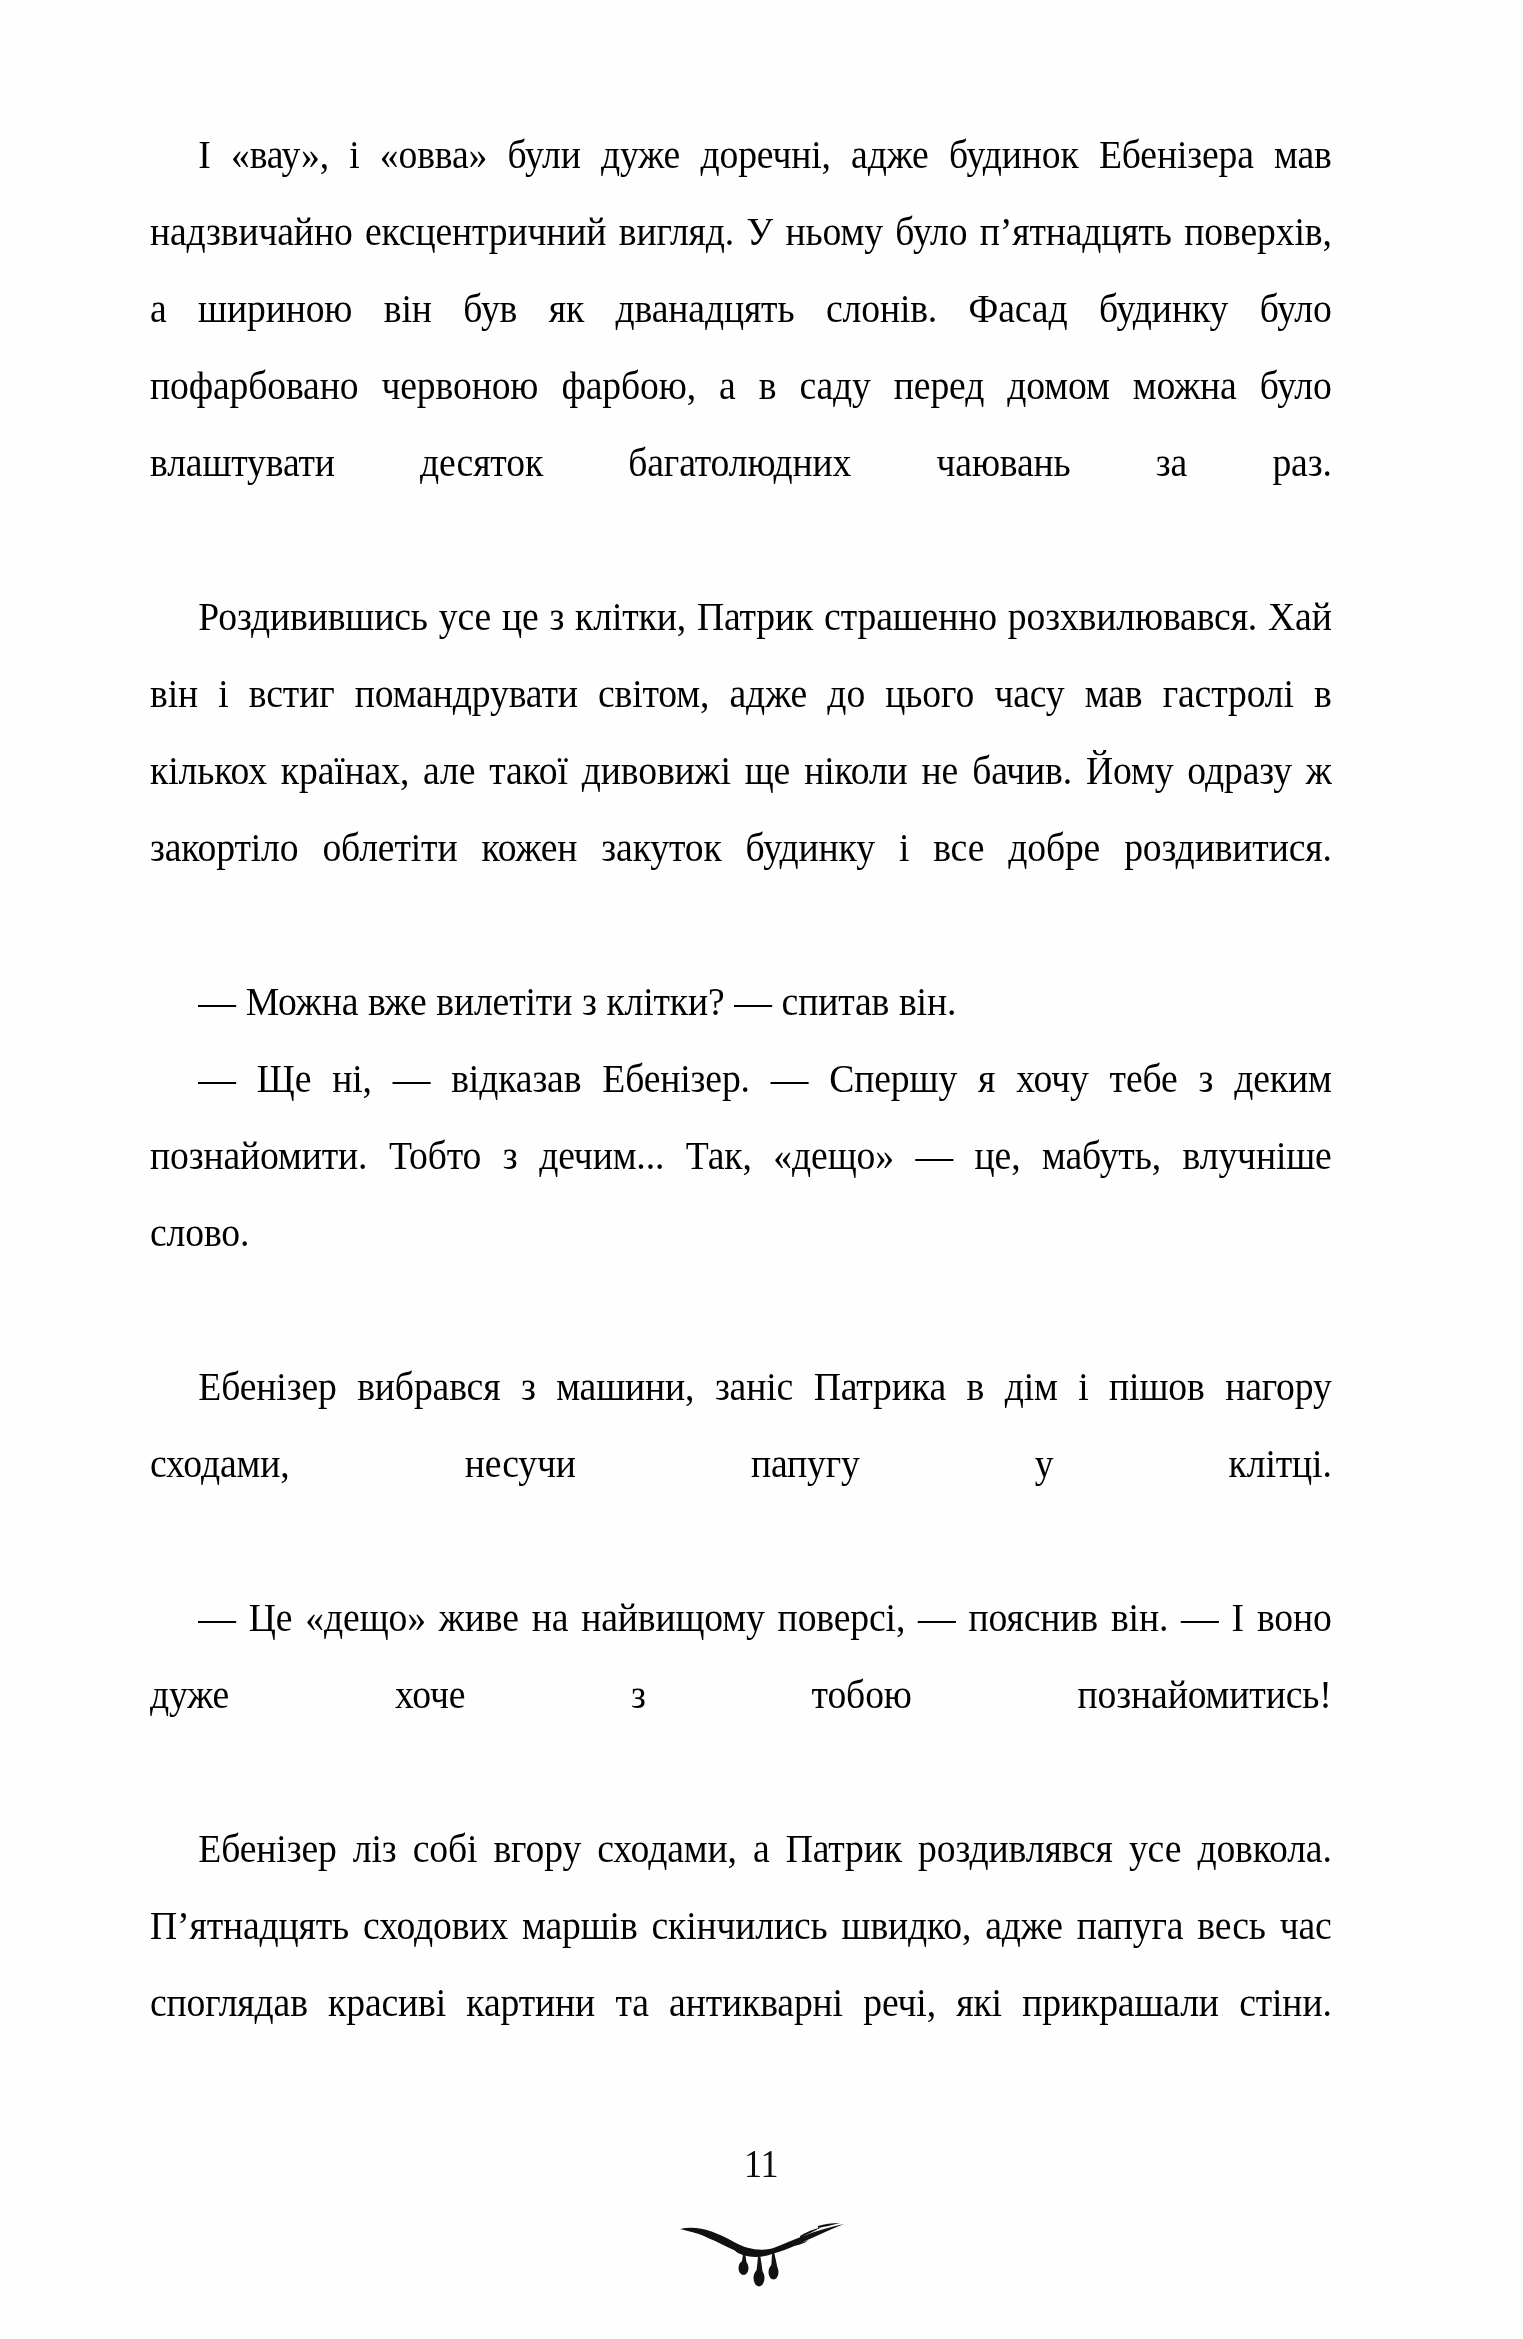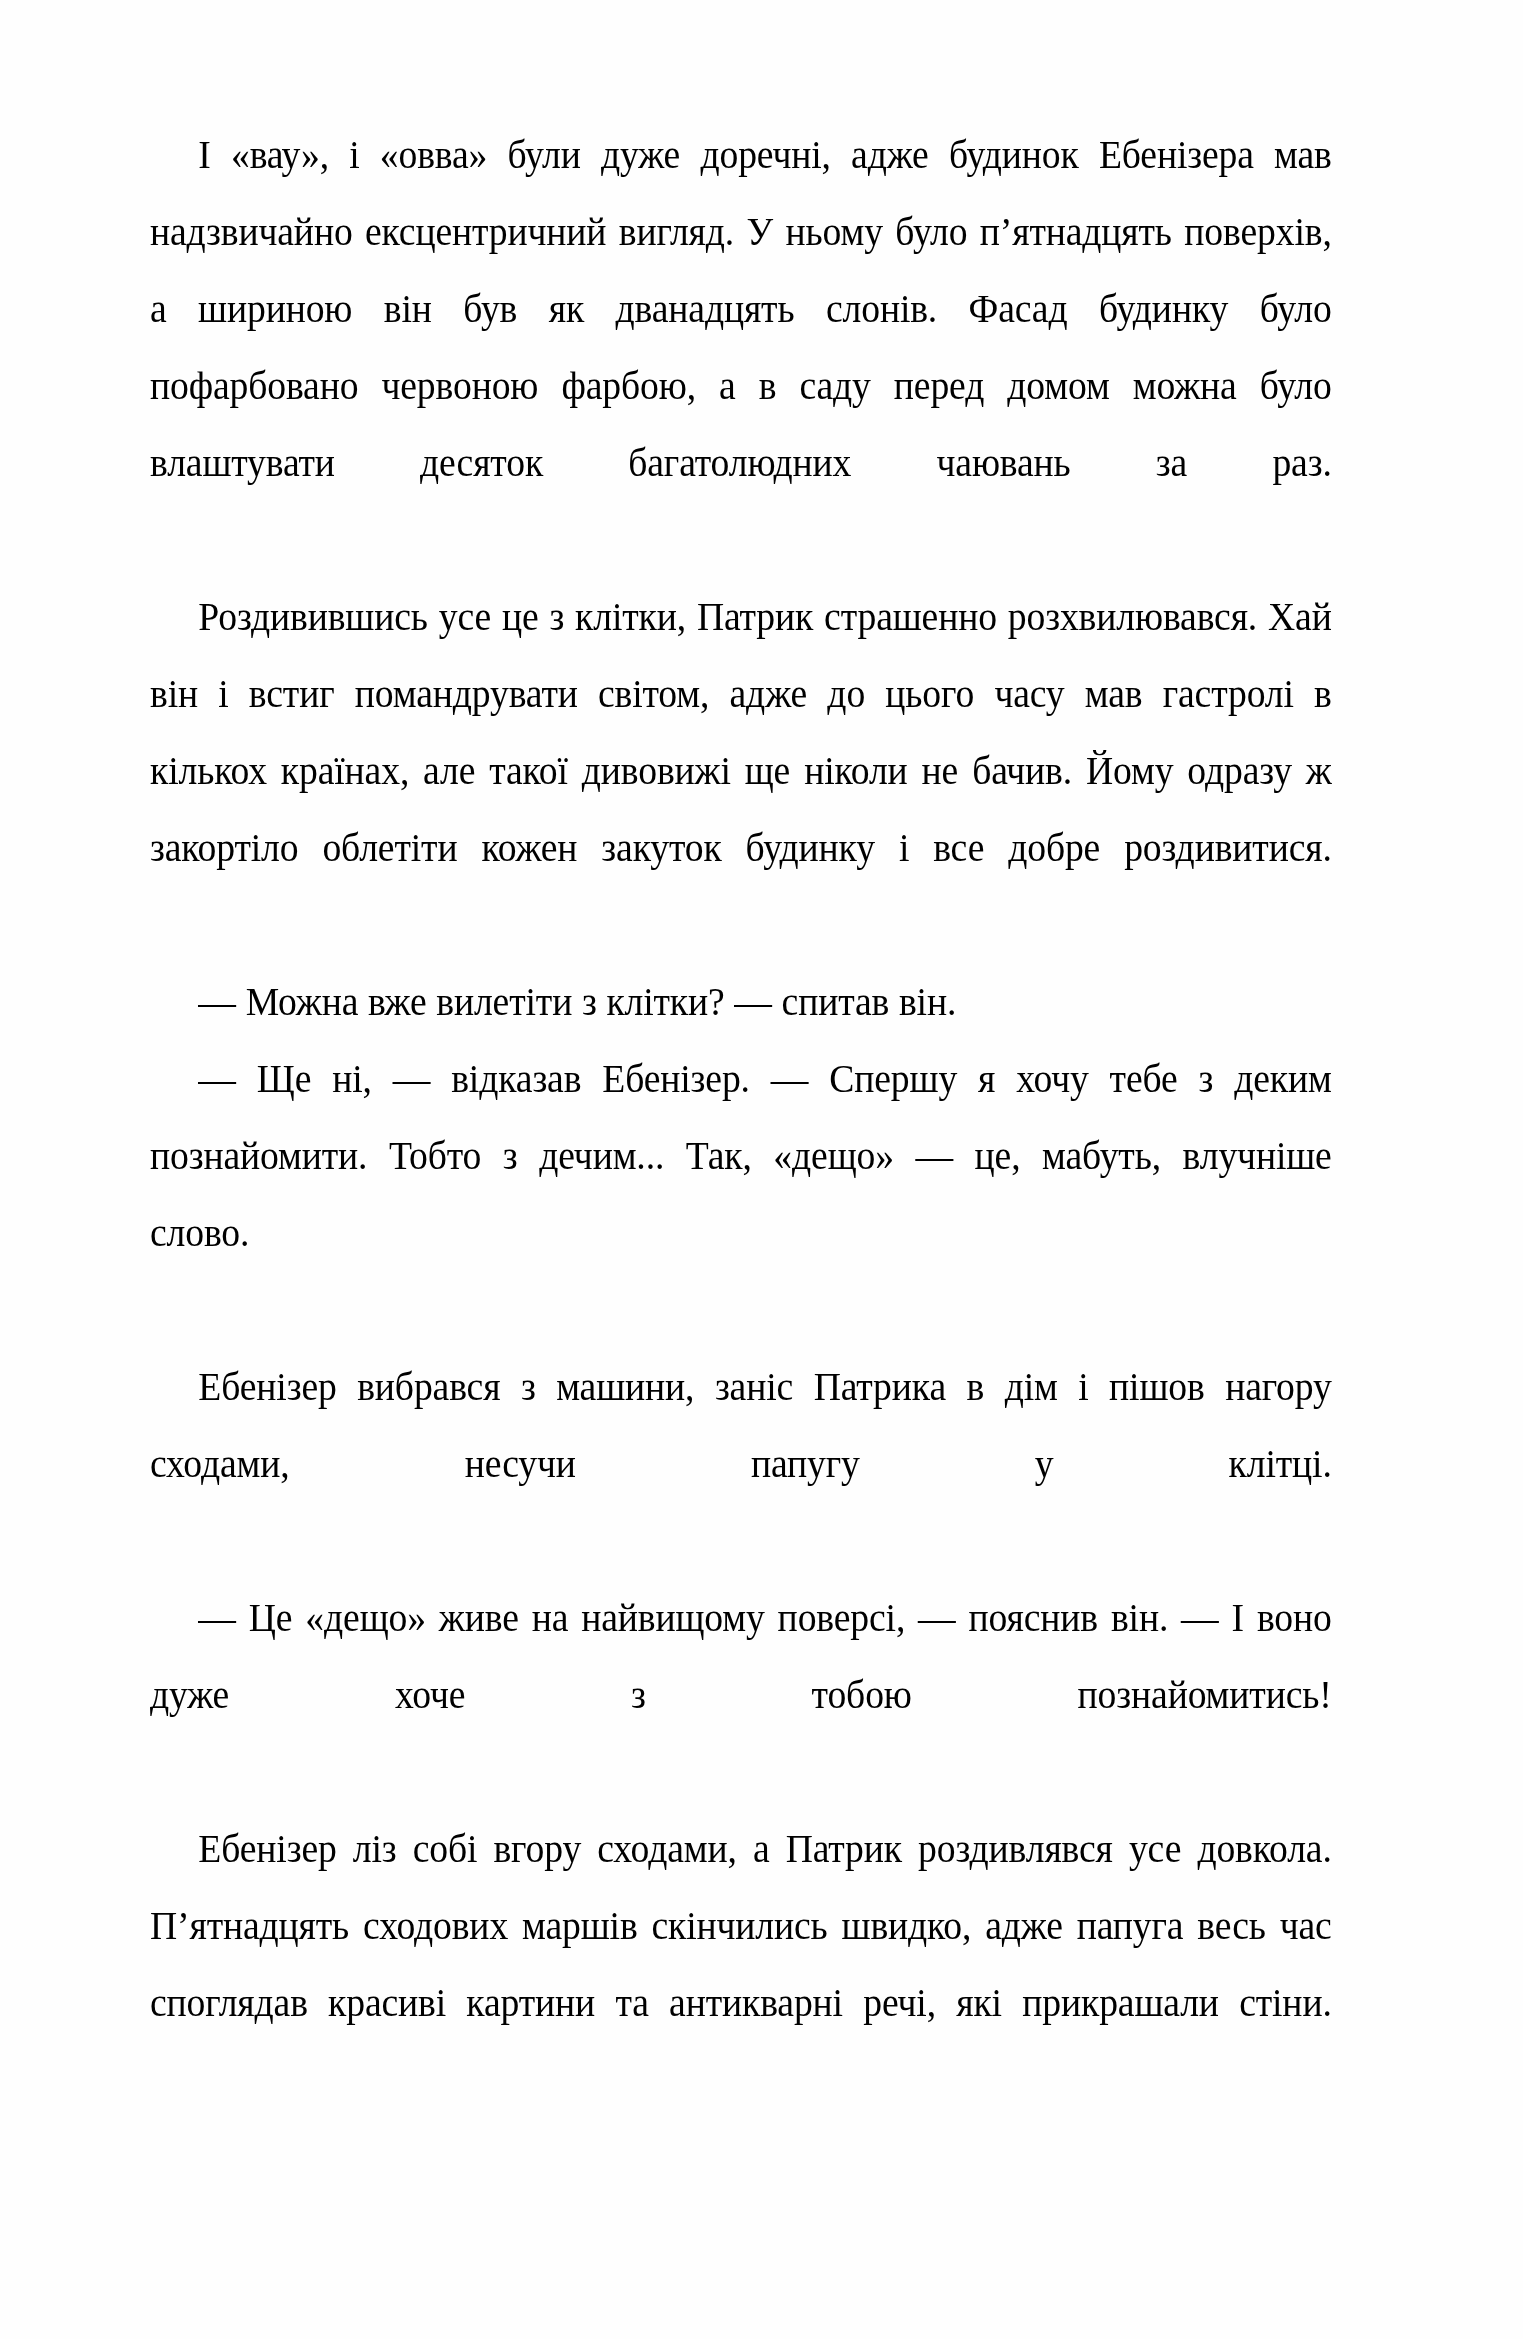--- a/index.html
+++ b/index.html
@@ -90,14 +90,38 @@
   <div class="text-block">
     <p class="para">І «вау», і «овва» були дуже доречні, адже будинок Ебенізера мав надзвичайно ексцентричний вигляд. У ньому було п’ятнадцять поверхів, а шириною він був як дванадцять слонів. Фасад будинку було пофарбовано червоною фарбою, а в саду перед домом можна було влаштувати десяток багатолюдних чаювань за раз.</p>
     <p class="para">Роздивившись усе це з клітки, Патрик страшенно розхвилювався. Хай він і встиг помандрувати світом, адже до цього часу мав гастролі в кількох країнах, але такої дивовижі ще ніколи не бачив. Йому одразу ж закортіло облетіти кожен закуток будинку і все добре роздивитися.</p>
     <p class="para no-stretch">— Можна вже вилетіти з клітки? — спитав він.</p>
     <p class="para">— Ще ні, — відказав Ебенізер. — Спершу я хочу тебе з деким познайомити. Тобто з дечим... Так, «дещо» — це, мабуть, влучніше слово.</p>
     <p class="para">Ебенізер вибрався з машини, заніс Патрика в дім і пішов нагору сходами, несучи папугу у клітці.</p>
     <p class="para">— Це «дещо» живе на найвищому поверсі, — пояснив він. — І воно дуже хоче з тобою познайомитись!</p>
     <p class="para">Ебенізер ліз собі вгору сходами, а Патрик роздив­лявся усе довкола. П’ятнадцять сходових маршів скін­чились швидко, адже папуга весь час споглядав красиві картини та антикварні речі, які прикрашали стіни.</p>
   </div>
 
+  <div class="footer">
+    <div class="page-number">11</div>
+    <svg class="ornament" viewBox="0 0 180 86" xmlns="http://www.w3.org/2000/svg">
+
+      <path d="M8 27 C 26 23, 44 30, 62 40 C 76 48, 92 50, 104 45 C 122 38, 142 28, 172 22
+               C 152 30, 136 38, 120 45 C 104 52, 86 56, 72 52 C 56 47, 38 34, 20 30 Z" fill="#111111"></path>
+
+      <path d="M58 38 C 72 49, 92 53, 108 47 C 100 55, 80 58, 66 51 C 60 47, 58 42, 58 38 Z" fill="#111111"></path>
+
+      <path d="M30 29 C 36 34, 42 37, 48 39 C 41 39, 33 35, 28 31 Z" fill="#111111"></path>
+      <path d="M14 26 C 20 27, 25 29, 30 31 C 23 31, 17 29, 12 27 Z" fill="#111111"></path>
+
+      <path d="M128 34 C 134 30, 142 27, 150 25 C 142 29, 134 33, 128 36 Z" fill="#111111"></path>
+      <path d="M116 40 C 122 42, 130 41, 137 38 C 130 43, 121 45, 115 43 Z" fill="#111111"></path>
+      <path d="M146 24 C 152 22, 160 21, 168 21 C 160 23, 152 25, 146 26 Z" fill="#111111"></path>
+
+      <path d="M71 50 C 71 56, 69 62, 69 66 C 69 71, 72 73, 74 70 C 76 66, 74 58, 73 50 Z" fill="#111111"></path>
+      <ellipse cx="71.5" cy="66" rx="5" ry="7" fill="#111111"></ellipse>
+      <path d="M86 52 C 86 60, 84 70, 84 76 C 84 82, 88 83, 90 79 C 92 72, 89 60, 88 52 Z" fill="#111111"></path>
+      <ellipse cx="87" cy="76" rx="5.5" ry="8.5" fill="#111111"></ellipse>
+      <path d="M100 49 C 100 57, 99 66, 99 71 C 99 77, 103 78, 105 74 C 107 67, 103 56, 102 49 Z" fill="#111111"></path>
+      <ellipse cx="101.5" cy="70" rx="5" ry="7.5" fill="#111111"></ellipse>
+    </svg>
+  </div>
 
 </div>
 
 </body></html>

